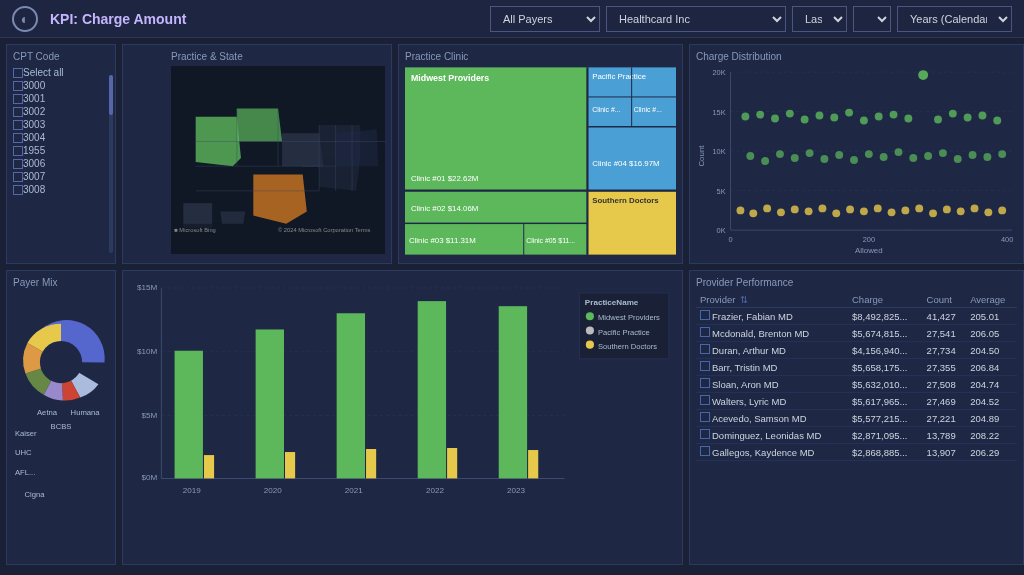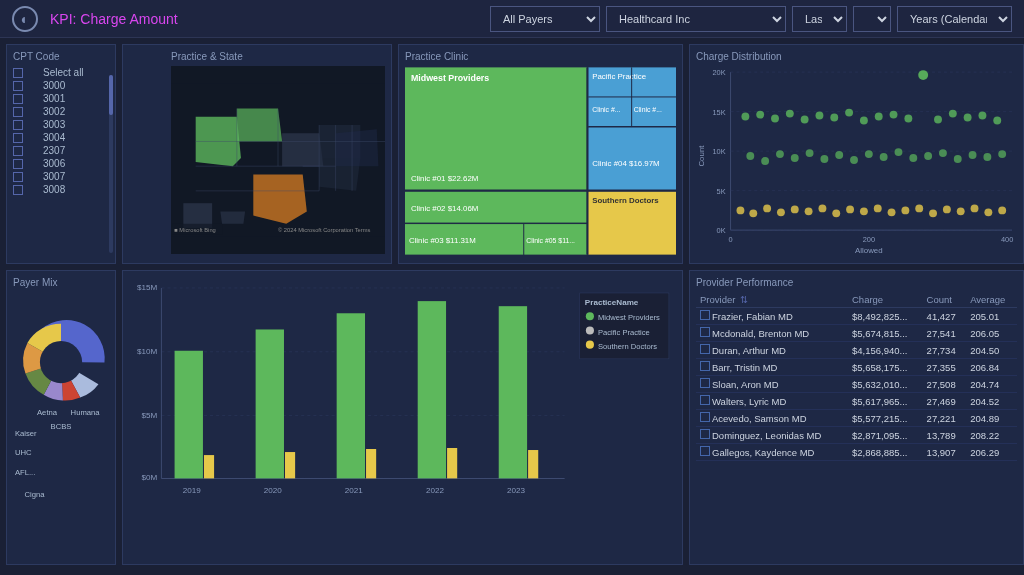--- a/index.html
+++ b/index.html
@@ -24,22 +24,22 @@
     }
     .logo-circle {
       width: 26px; height: 26px;
       border-radius: 50%;
       border: 2px solid #7a8ab0;
       display: flex; align-items: center; justify-content: center;
       color: #7a8ab0; font-size: 14px;
     }
     .header-title {
       font-size: 14px;
-      color: #d946ef;
-      font-weight: 400;
+      color: #c4b5fd;
+      font-weight: 700;
       flex: 1;
     }
     .header-controls {
       display: flex; gap: 6px; align-items: center;
     }
     .dropdown {
       background: #1e2540;
       border: 1px solid #4a5580;
       color: #cdd4e0;
       padding: 3px 8px;
@@ -81,21 +81,21 @@
     
     .cpt-panel {
       grid-column: 1;
       grid-row: 1;
     }
     .cpt-list {
       list-style: none;
       margin-top: 2px;
     }
     .cpt-item {
-      display: flex; align-items: center; gap: 20px;
+      display: flex; align-items: center; gap: 0;
       padding: 1px 0;
       font-size: 10px;
       color: #aabbd0;
     }
     .cpt-checkbox {
       width: 10px; height: 10px;
       border: 1px solid #5566aa;
       background: transparent;
       flex-shrink: 0;
     }
@@ -236,21 +236,21 @@
       <li class="cpt-item">
         <div class="cpt-checkbox"></div>
         <span>3003</span>
       </li>
       <li class="cpt-item">
         <div class="cpt-checkbox"></div>
         <span>3004</span>
       </li>
       <li class="cpt-item">
         <div class="cpt-checkbox"></div>
-        <span>2307</span>
+        <span>1955</span>
       </li>
       <li class="cpt-item">
         <div class="cpt-checkbox"></div>
         <span>3006</span>
       </li>
       <li class="cpt-item">
         <div class="cpt-checkbox"></div>
         <span>3007</span>
       </li>
       <li class="cpt-item">

